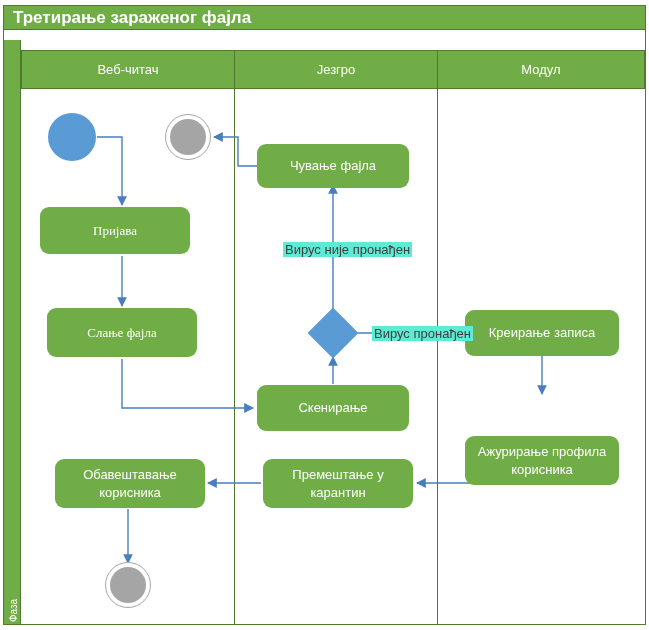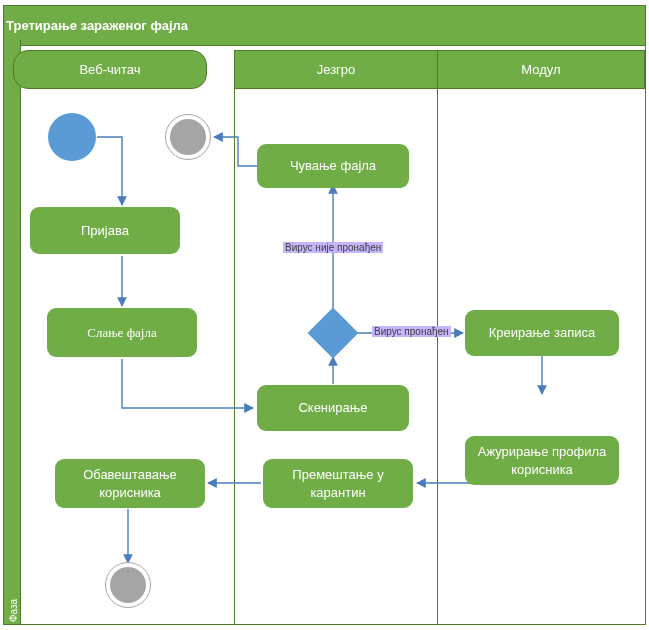--- a/index.html
+++ b/index.html
@@ -27,30 +27,30 @@
     height: 620px;
     border: 1px solid #4e7a2c;
     box-sizing: border-box;
     background: #ffffff;
   }
   .pool-title {
     position: absolute;
     left: 3px;
     top: 5px;
     width: 643px;
-    height: 41px;
-    background: #70ad47;
-    border: 1px solid #4e7a2c;
-    box-sizing: border-box;
-    color: #ffffff;
-    font-size: 13px;
+    height: 25px;
+    background: #70ad47;
+    border: 1px solid #4e7a2c;
+    box-sizing: border-box;
+    color: #ffffff;
+    font-size: 17px;
     font-weight: bold;
     display: flex;
     align-items: center;
-    padding-left: 2px;
+    padding-left: 9px;
   }
   .phase-band {
     position: absolute;
     left: 3px;
     top: 40px;
     width: 18px;
     height: 585px;
     background: #70ad47;
     border: 1px solid #4e7a2c;
     border-top: none;
@@ -134,23 +134,23 @@
   
   .decision {
     position: absolute;
     background: #5b9bd5;
     transform: rotate(45deg);
   }
 
   
   .edge-label {
     position: absolute;
-    font-size: 10px;
+    font-size: 13px;
     color: #404040;
-    background: #c4b5fd;
+    background: #5eead4;
     white-space: nowrap;
     padding: 0 2px;
   }
 
   
   #edges {
     position: absolute;
     left: 0;
     top: 0;
     width: 649px;
@@ -166,21 +166,21 @@
   <div class="pool-frame"></div>
 
   <div class="pool-title">
     <span>Третирање зараженог фајла</span>
   </div>
 
   <div class="phase-band">
     <span class="phase-label">Фаза</span>
   </div>
 
-  <div class="lane-header" style="left:13px; width:194px;border-radius:15px;">
+  <div class="lane-header" style="left:21px; width:214px;">
     <span>Веб-читач</span>
   </div>
   <div class="lane-header" style="left:234px; width:204px;">
     <span>Језгро</span>
   </div>
   <div class="lane-header" style="left:437px; width:208px;">
     <span>Модул</span>
   </div>
 
   <div class="lane-divider" style="left:234px;"></div>
@@ -219,21 +219,21 @@
   </svg>
 
   <div class="start-node" style="left:48px; top:113px; width:48px; height:48px;"></div>
 
   <div class="end-node" style="left:165px; top:114px; width:46px; height:46px;"></div>
 
   <div class="end-node" style="left:105px; top:562px; width:46px; height:46px;"></div>
 
   <div class="decision" style="left:315px; top:315px; width:36px; height:36px;"></div>
 
-  <div class="activity" style="left:30px; top:207px; width:150px; height:47px;">
+  <div class="activity" style="left:40px; top:207px; width:150px; height:47px;font-family:Liberation Serif, serif;">
     <span>Пријава</span>
   </div>
 
   <div class="activity" style="left:47px; top:308px; width:150px; height:49px;font-family:Liberation Serif, serif;">
     <span>Слање фајла</span>
   </div>
 
   <div class="activity" style="left:257px; top:144px; width:152px; height:44px;text-align:right;">
     <span>Чување фајла</span>
   </div>

